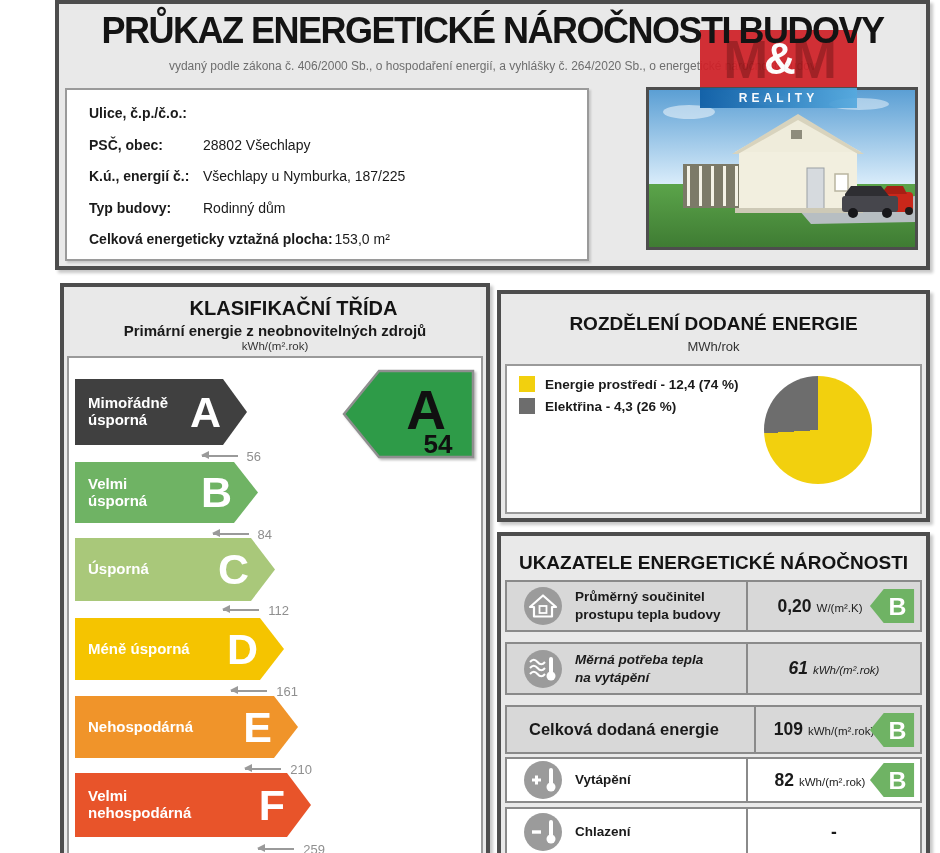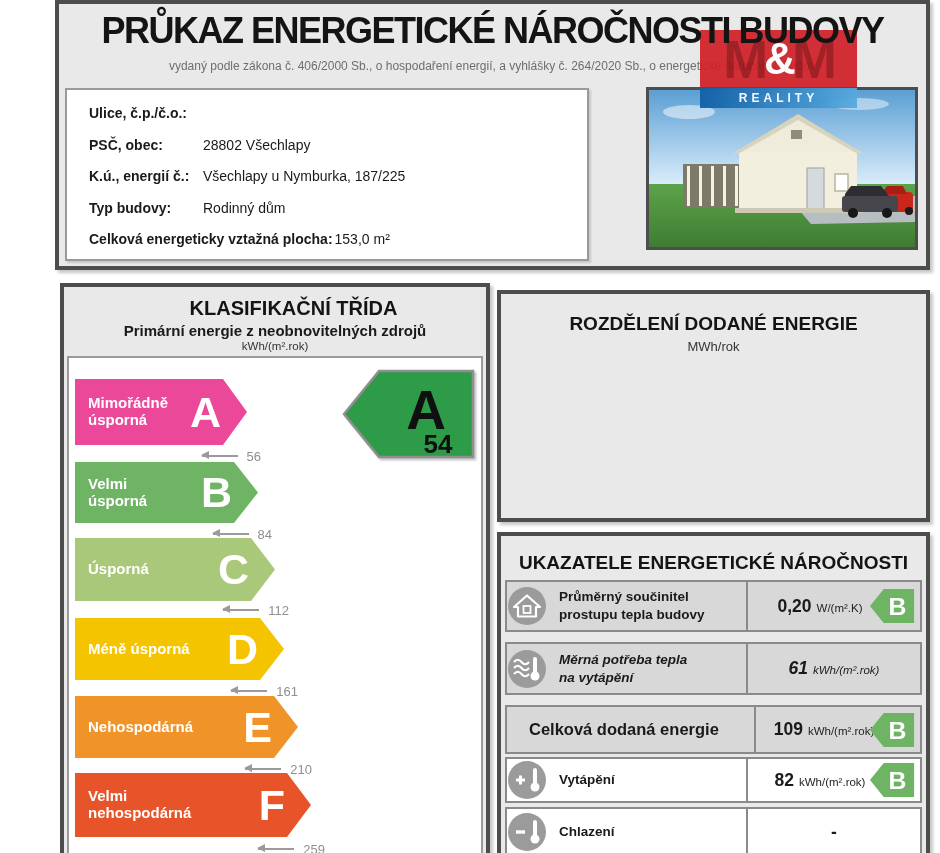--- a/index.html
+++ b/index.html
@@ -70,21 +70,21 @@
   .legend-swatch{width:16px;height:16px;margin-right:10px;}
   .legend-text{font-size:13.5px;font-weight:bold;}
   .pie{position:absolute;left:257px;top:10px;width:108px;height:108px;border-radius:50%;}
 
   
   .ind-panel{left:497px;top:532px;width:433px;height:330px;}
   .ind-panel .panel-title{margin-top:16px;font-size:19px;}
   .ind-row{position:absolute;left:4px;width:417px;border:2px solid #8a8a8a;
     display:flex;background:#fff;}
   .ind-row.gray{background:#d8d8d8;}
-  .ind-left{width:241px;border-right:2px solid #8a8a8a;display:flex;align-items:center;padding-left:0;}
+  .ind-left{width:241px;border-right:2px solid #8a8a8a;display:flex;align-items:center;padding-left:16px;}
   .ind-label{margin-left:12px;font-weight:bold;font-size:13.5px;line-height:1.3;white-space:pre-line;}
   .ind-left.big{padding-left:14px;}
   .ind-left.big .ind-label{font-size:16.5px;margin-left:0;}
   .ind-right{flex:1;display:flex;align-items:center;justify-content:center;position:relative;}
   .vwrap{display:flex;align-items:baseline;}
   .ind-right.has-badge .vwrap{margin-right:28px;}
   .ind-value{font-size:17.5px;font-weight:bold;}
   .ind-unit{font-size:11.5px;margin-left:5px;color:#222;}
   .badge{position:absolute;right:5px;top:50%;transform:translateY(-50%);}
 </style>
@@ -157,21 +157,21 @@
 <div class="panel class-panel">
   <div class="panel-title">KLASIFIKAČNÍ TŘÍDA</div>
   <div class="panel-sub">Primární energie z neobnovitelných zdrojů</div>
   <div class="panel-unit">kWh/(m².rok)</div>
   <div class="inner class-inner" id="class-scale">
     <svg class="rating" width="134" height="92" viewBox="0 0 134 92">
       <polygon points="2,46 37,3 131,3 131,89 37,89" stroke="#8f8f8f" stroke-width="2.5" fill="#2e9b48"></polygon>
       <text x="84" y="61" text-anchor="middle" font-size="55" font-weight="bold" fill="#101010">A</text>
       <text x="96" y="85" text-anchor="middle" font-size="26" font-weight="bold" fill="#101010">54</text>
     </svg>
-  <div class="class-arrow" style="top: 21px; height: 66px; width: 172px; background: #ec4899;">
+  <div class="class-arrow" style="top: 21px; height: 66px; width: 172px; background: #404040;">
         <span class="class-label">Mimořádně
 úsporná</span>
         <span class="class-letter">A</span>
       </div>
       <div class="threshold" style="top: 90px; width: 186px;">
         <span class="th-line"></span>
         <span class="th-num">56</span>
       </div>
       <div class="class-arrow" style="top: 104px; height: 61px; width: 183px; background: rgb(111, 179, 100);">
         <span class="class-label">Velmi
@@ -214,20 +214,33 @@
       <div class="threshold" style="top: 483px; width: 250px;">
         <span class="th-line"></span>
         <span class="th-num">259</span>
       </div>
     </div>
 </div>
 
 <div class="panel pie-panel">
   <div class="panel-title">ROZDĚLENÍ DODANÉ ENERGIE</div>
   <div class="panel-unit">MWh/rok</div>
+  <div class="inner pie-inner">
+    <div class="legend" id="legend">
+        <div class="legend-item">
+          <span class="legend-swatch" style="background: rgb(242, 208, 14);"></span>
+          <span class="legend-text">Energie prostředí - 12,4 (74 %)</span>
+        </div>
+        <div class="legend-item">
+          <span class="legend-swatch" style="background: rgb(109, 109, 109);"></span>
+          <span class="legend-text">Elektřina - 4,3 (26 %)</span>
+        </div>
+      </div>
+    <div class="pie" id="pie" style="background: conic-gradient(rgb(242, 208, 14) 0deg, rgb(242, 208, 14) 74%, rgb(109, 109, 109) 74%, rgb(109, 109, 109) 100%);"></div>
+  </div>
 </div>
 
 <div class="panel ind-panel" id="ind-panel">
   <div class="panel-title">UKAZATELE ENERGETICKÉ NÁROČNOSTI</div>
 <div class="ind-row gray" style="top: 44px; height: 52px;">
       <div class="ind-left">
         <svg width="40" height="40" viewBox="0 0 40 40">
           <circle cx="20" cy="20" r="19" fill="#9b9b9b"></circle>
           <path d="M20 9.5 L33 21 L29 21 L29 30.5 L11 30.5 L11 21 L7 21 Z" fill="none" stroke="#fff" stroke-width="2.2" stroke-linejoin="round"></path>
           <rect x="16.5" y="20" width="7" height="7" fill="none" stroke="#fff" stroke-width="1.8"></rect>

